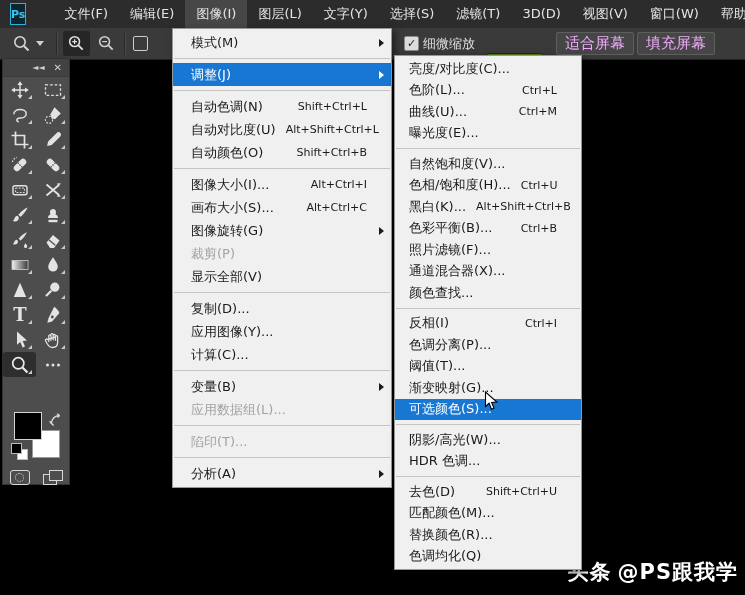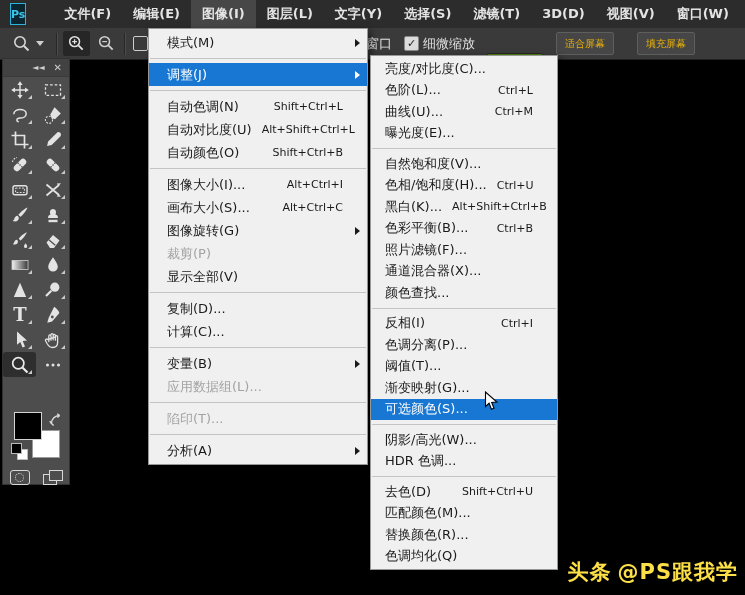--- a/index.html
+++ b/index.html
@@ -4,38 +4,38 @@
 <style>
   html,body{margin:0;padding:0;background:#111;}
   .stage{position:relative;width:745px;height:595px;background:#000;overflow:hidden;
          font-family:"DejaVu Sans","Liberation Sans",sans-serif;-webkit-font-smoothing:antialiased;}
 
   
   .menubar{position:absolute;left:0;top:0;width:745px;height:28px;background:#2c2c2c;
            display:flex;align-items:center;color:#e4e4e4;font-size:13px;z-index:5;}
   .ps-logo{width:20px;height:20px;margin:0 27px 0 10px;border:1px solid #2cb4d8;background:#0b2531;
            color:#3bc5ea;font-size:11px;font-weight:bold;display:flex;align-items:center;justify-content:center;}
-  .mbitem{padding:0 11px;height:28px;line-height:28px;cursor:default;white-space:nowrap;font-weight:bold;}
+  .mbitem{padding:0 11px;height:28px;line-height:28px;cursor:default;white-space:nowrap;}
   .mbitem.active{background:#474747;}
 
   
   .optionsbar{position:absolute;left:0;top:28px;width:745px;height:31px;background:#3a3a3a;
               border-bottom:1px solid #222;color:#e0e0e0;font-size:13px;z-index:1;}
   .ob-abs{position:absolute;top:0;height:31px;display:flex;align-items:center;}
   .vsep{width:1px;height:22px;background:#272727;border-right:1px solid #4c4c4c;}
   .ob-btnpress{width:27px;height:25px;background:#262626;border-radius:2px;display:flex;align-items:center;justify-content:center;}
   .ob-btnflat{width:27px;height:25px;display:flex;align-items:center;justify-content:center;}
   .chev{width:0;height:0;border-left:4px solid transparent;border-right:4px solid transparent;border-top:5px solid #cfcfcf;margin-left:4px;}
   .cb{width:13px;height:13px;background:#dcdcdc;border:1px solid #8a8a8a;border-radius:2px;
       display:flex;align-items:center;justify-content:center;color:#222;font-size:11px;line-height:11px;}
   .cb.partial{background:transparent;border:1px solid #cdcdcd;}
   .zoomfield{width:54px;height:20px;background:#4d7c0f;border:1px solid #2b2b2b;border-top-color:#262626;
              color:#ececec;display:flex;align-items:center;justify-content:center;font-size:12.5px;border-radius:2px;margin-top:40px;}
   .obbtn{height:21px;padding:0 8px;background:#464646;border:1px solid #5e5e5e;border-radius:2px;
-         color:#eab308;display:flex;align-items:center;font-size:10px;white-space:nowrap;}
+         color:#f0abfc;display:flex;align-items:center;font-size:15px;white-space:nowrap;}
 
   
   .palette{position:absolute;left:2px;top:58px;width:68px;height:427px;background:#4d4d4d;
            border:1px solid #323232;box-sizing:border-box;z-index:2;}
   .pal-head{height:17px;background:#424242;border-bottom:1px solid #3a3a3a;display:flex;align-items:center;
             justify-content:flex-end;gap:9px;padding-right:7px;color:#cfcfcf;font-size:8px;}
   .tools{display:grid;grid-template-columns:33px 33px;}
   .tcell{height:25px;display:flex;align-items:center;justify-content:center;position:relative;}
   .tcell.fly::after{content:"";position:absolute;right:4px;bottom:3px;width:0;height:0;
                     border-top:4px solid transparent;border-right:4px solid #c9c9c9;}
@@ -50,36 +50,36 @@
   .swap{position:absolute;left:46px;top:6px;}
   .pal-bottom{display:flex;justify-content:space-around;align-items:center;height:24px;margin-top:2px;}
   .qmask{width:18px;height:13px;border:1px solid #d8d8d8;border-radius:3px;display:flex;align-items:center;justify-content:center;}
   .qmask i{display:block;width:7px;height:7px;border:1px dotted #d8d8d8;border-radius:50%;}
   .scrmode{position:relative;width:20px;height:15px;}
   .scrmode .r1{position:absolute;left:0;bottom:0;width:12px;height:9px;border:1px solid #d8d8d8;}
   .scrmode .r2{position:absolute;right:0;top:0;width:12px;height:9px;border:1px solid #d8d8d8;background:#4d4d4d;}
 
   
   .menu{position:absolute;background:#f0f0f0;border:1px solid #979797;box-shadow:3px 3px 7px rgba(0,0,0,.5);
-        padding:2px 0;font-size:13px;color:#1a1a1a;z-index:10;box-sizing:border-box;}
+        padding:2px 0;font-size:13px;color:#1a1a1a;z-index:10;box-sizing:border-box;margin-left:24px;}
   #image-menu{left:148px;top:28px;width:220px;}
   #adjust-menu{left:370px;top:55px;width:188px;}
   .mi{display:flex;align-items:center;padding:0 24px 0 18px;position:relative;white-space:nowrap;cursor:default;}
   #image-menu .mi{height:23px;}
   #adjust-menu .mi{height:21.5px;padding-left:14px;padding-right:24px;}
   .mi .sc{margin-left:auto;font-size:11px;padding-left:10px;}
   .mi.hl{background:var(--hl,#1777d2);color:#fff;}
   .mi.dis{color:#a3a3a3;}
   .msep{height:1px;background:#c4c4c4;margin:4px 1px;}
   .subarrow{position:absolute;right:7px;top:50%;margin-top:-4px;width:0;height:0;
             border-top:4px solid transparent;border-bottom:4px solid transparent;border-left:5px solid currentColor;}
 
   
   .cursor{position:absolute;left:484px;top:391px;z-index:50;}
-  .watermark{position:absolute;right:7px;bottom:9px;color:#fde047;font-size:21px;font-weight:bold;
+  .watermark{position:absolute;right:7px;bottom:9px;color:#ffffff;font-size:21px;font-weight:bold;
              letter-spacing:1px;z-index:3;white-space:nowrap;}
   .watermark .hd{margin-right:6px;}
 </style>
 </head>
 <body>
 
 <div class="stage">
 
   <div class="menubar">
     <div class="ps-logo">Ps</div>
@@ -386,20 +386,23 @@
         <span class="lab">裁剪(P)</span>
       </div>
       <div class="mi">
         <span class="lab">显示全部(V)</span>
       </div>
       <div class="msep"></div>
       <div class="mi">
         <span class="lab">复制(D)...</span>
       </div>
       <div class="mi">
+        <span class="lab">应用图像(Y)...</span>
+      </div>
+      <div class="mi">
         <span class="lab">计算(C)...</span>
       </div>
       <div class="msep"></div>
       <div class="mi">
         <span class="lab">变量(B)</span>
         <span class="subarrow"></span>
       </div>
       <div class="mi dis">
         <span class="lab">应用数据组(L)...</span>
       </div>

